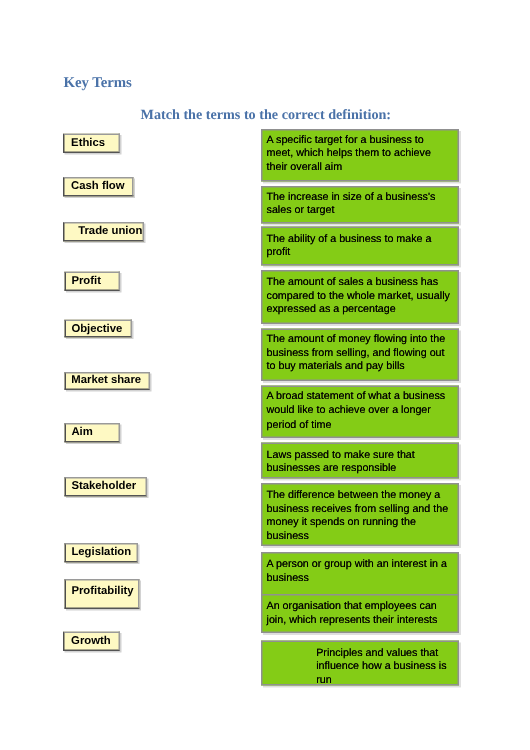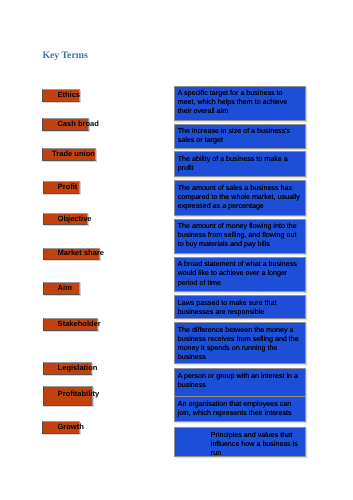--- a/index.html
+++ b/index.html
@@ -3,43 +3,44 @@
 <meta charset="utf-8">
 <style>
   html,body{margin:0;padding:0;background:#ffffff;}
   body{width:353px;height:500px;position:relative;overflow:hidden;
        font-family:"Liberation Sans",sans-serif;-webkit-font-smoothing:antialiased;text-rendering:geometricPrecision;}
   .page{position:absolute;inset:0;background:#fff;}
   .h1{position:absolute;left:42.4px;top:49.6px;font-family:"Liberation Serif",serif;
       font-size:9.9px;font-weight:700;color:#4a72a8;letter-spacing:-0.05px;text-align:right;}
   .h2{position:absolute;left:93.7px;top:72.2px;font-family:"Liberation Serif",serif;
       font-size:9.45px;font-weight:700;color:#4a72a8;}
-  .term{position:absolute;border:1px solid #9a9a9a;border-left-color:#4d4d4d;border-bottom-color:#545454;background:#c2410c;
+  .term{position:absolute;border:1px solid #9a9a9a;border-left-color:#4d4d4d;border-bottom-color:#545454;background:#fef9c3;
         box-shadow:1px 1px 0 #d2d2d2;
         font-size:7.55px;font-weight:700;color:#000;
-        display:flex;align-items:center;padding-left:14px;box-sizing:border-box;}
+        display:flex;align-items:center;padding-left:4px;box-sizing:border-box;}
   .term>span{position:relative;top:-1.0px;white-space:nowrap;}
-  .def{position:absolute;left:173.8px;width:132px;border:1px solid #909090;background:#1d4ed8;
+  .def{position:absolute;left:173.8px;width:132px;border:1px solid #909090;background:#84cc16;
        box-shadow:1.3px 1.3px 0 #dedede;
        font-size:7.15px;line-height:9.1px;color:#000;text-shadow:0 0 0.4px rgba(0,0,0,0.85);
        box-sizing:border-box;padding:2.5px 3.6px 2px 2.9px;}
 </style>
 </head>
 <body>
 
 <div class="page">
 
   <div class="h1">Key Terms</div>
+  <div class="h2">Match the terms to the correct definition:</div>
 
   <div class="col-terms">
     <div class="term" style="left: 42.4px; top: 88.7px; width: 38px; height: 13px;">
         <span>Ethics</span>
       </div>
     <div class="term" style="left: 42.4px; top: 118.2px; width: 46.5px; height: 13px;">
-        <span>Cash broad</span>
+        <span>Cash flow</span>
       </div>
     <div class="term" style="left: 42.4px; top: 148.3px; width: 53.5px; height: 12.9px; justify-content: flex-end;">
         <span>Trade union</span>
       </div>
     <div class="term" style="left: 42.6px; top: 180.6px; width: 37px; height: 13.1px;">
         <span>Profit</span>
       </div>
     <div class="term" style="left: 42.6px; top: 212.8px; width: 45.6px; height: 12.7px;">
         <span>Objective</span>
       </div>

